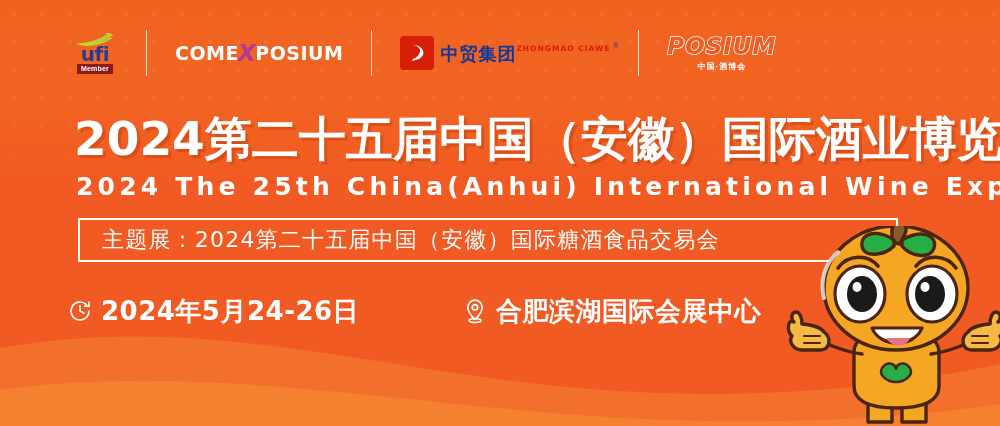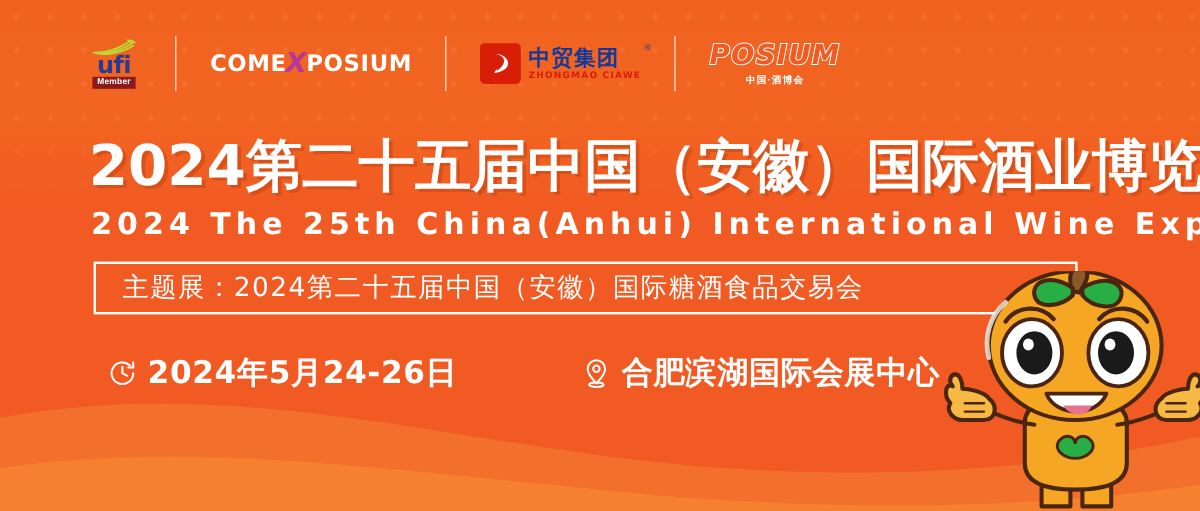--- a/index.html
+++ b/index.html
@@ -50,21 +50,21 @@
   .comex{display:flex;align-items:center;font-family:"DejaVu Sans",sans-serif;
     font-weight:bold;font-size:19px;color:#fff;letter-spacing:.5px;}
   .comex .xm{color:#b5379a;font-size:23px;font-style:italic;font-weight:bold;margin:0 -1px;}
 
   
   .zm{display:flex;align-items:center;}
   .zm-mark{
     width:34px;height:34px;background:#d81e06;border-radius:4px;
     display:flex;align-items:center;justify-content:center;margin-right:6px;
   }
-  .zm-txt{display:flex;flex-direction:column;justify-content:center;position:relative;}
+  .zm-txt{display:flex;justify-content:center;position:relative;}
   .zm-cn{font-size:18px;font-weight:bold;color:#13389b;line-height:19px;letter-spacing:1px;
     font-family:"DejaVu Sans",sans-serif;}
   .zm-en{font-size:7.5px;font-weight:bold;color:#d81e06;letter-spacing:1px;line-height:9px;
     font-family:"DejaVu Sans",sans-serif;}
   .zm-r{position:absolute;right:-8px;top:-2px;font-size:7px;color:#13389b;}
 
   
   .ciawe{display:flex;flex-direction:column;align-items:center;}
   .ciawe-main{
     font-family:"DejaVu Sans",sans-serif;font-style:italic;font-weight:bold;
@@ -97,21 +97,21 @@
     display:flex;align-items:center;
   }
   #theme-text{
     font-family:"DejaVu Sans","Liberation Sans",sans-serif;
     font-size:22px;font-weight:normal;color:#fff;letter-spacing:1.2px;
     white-space:nowrap;padding-left:22px;text-align:center;
   }
 
   
   #meta{
-    position:absolute;left:90px;top:296px;
+    position:absolute;left:68px;top:296px;
     display:flex;align-items:center;color:#fff;
   }
   .meta-item{display:flex;align-items:center;}
   .meta-item .ico{display:flex;align-items:center;justify-content:center;margin-right:9px;}
   .meta-text{
     font-family:"DejaVu Sans","Liberation Sans",sans-serif;
     font-size:26px;font-weight:bold;line-height:30px;letter-spacing:.5px;white-space:nowrap;
   }
   .meta-gap{width:104px;}
 

